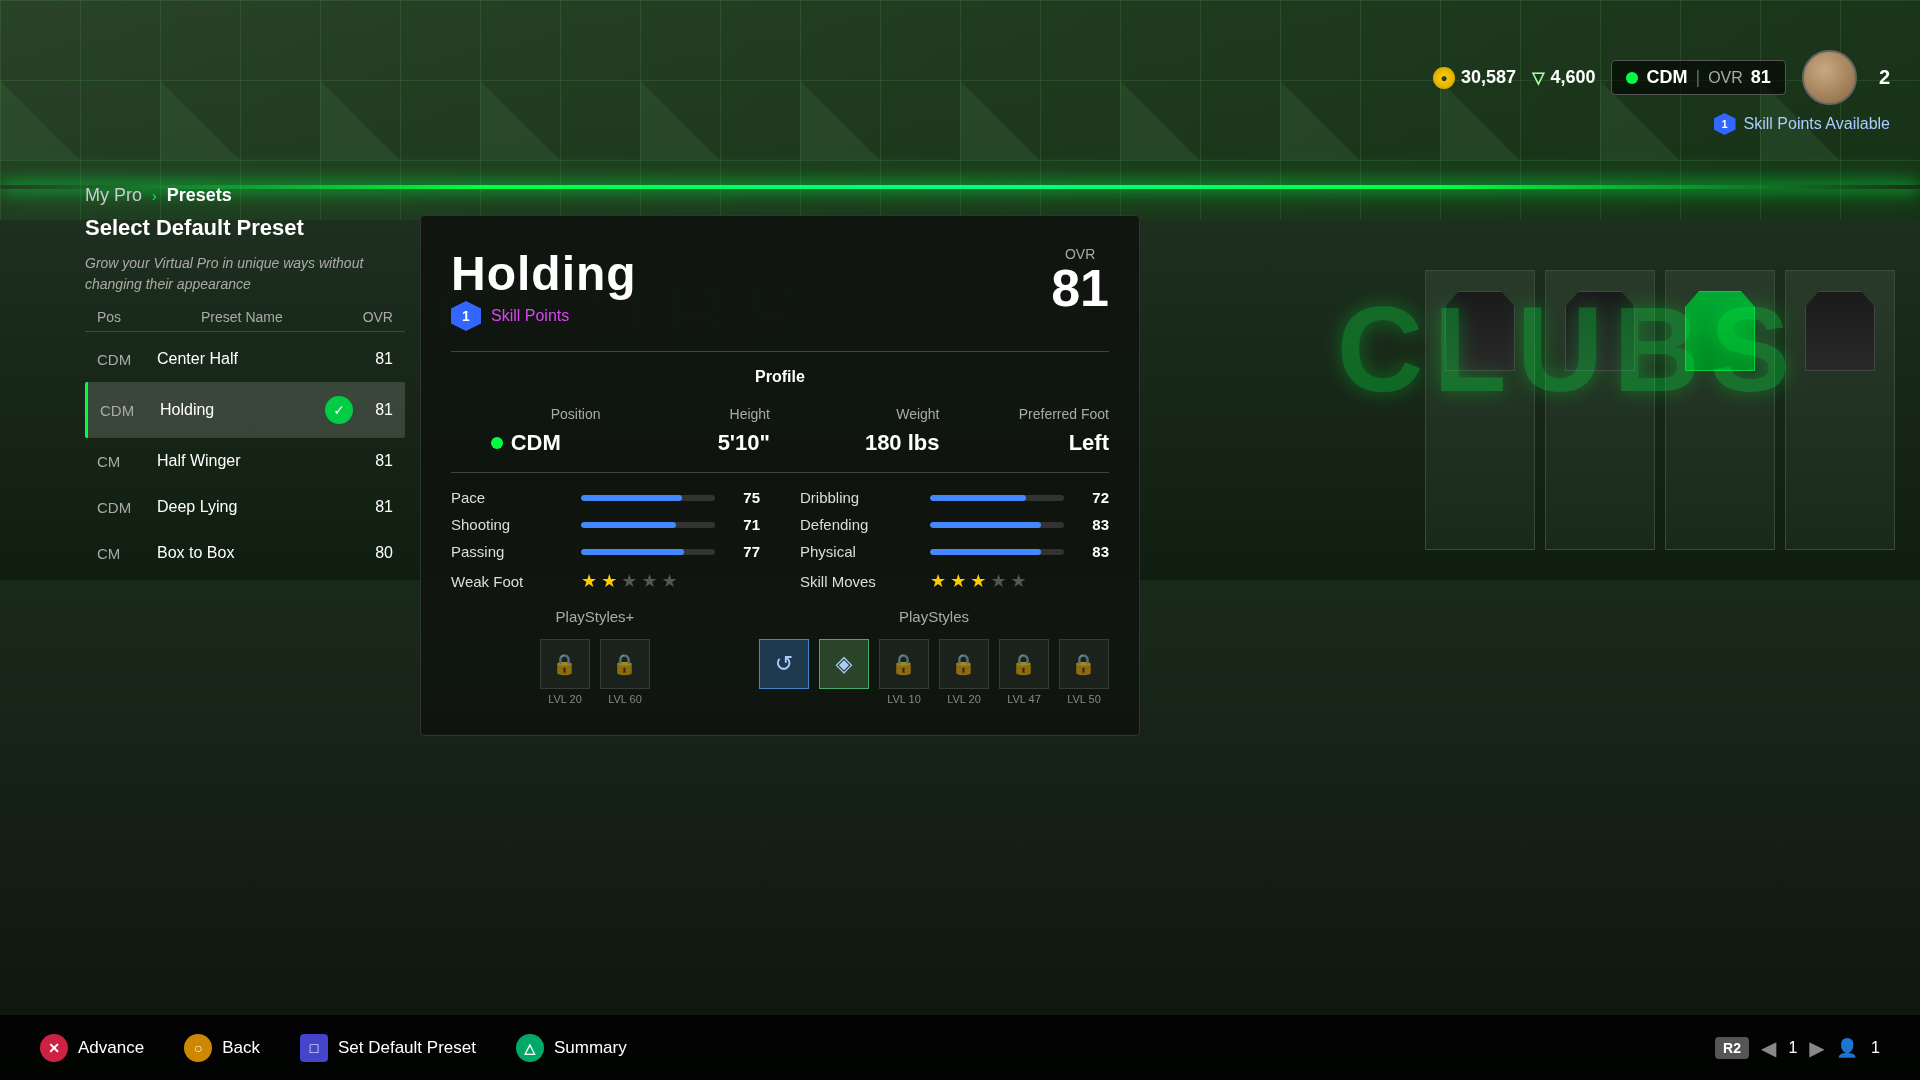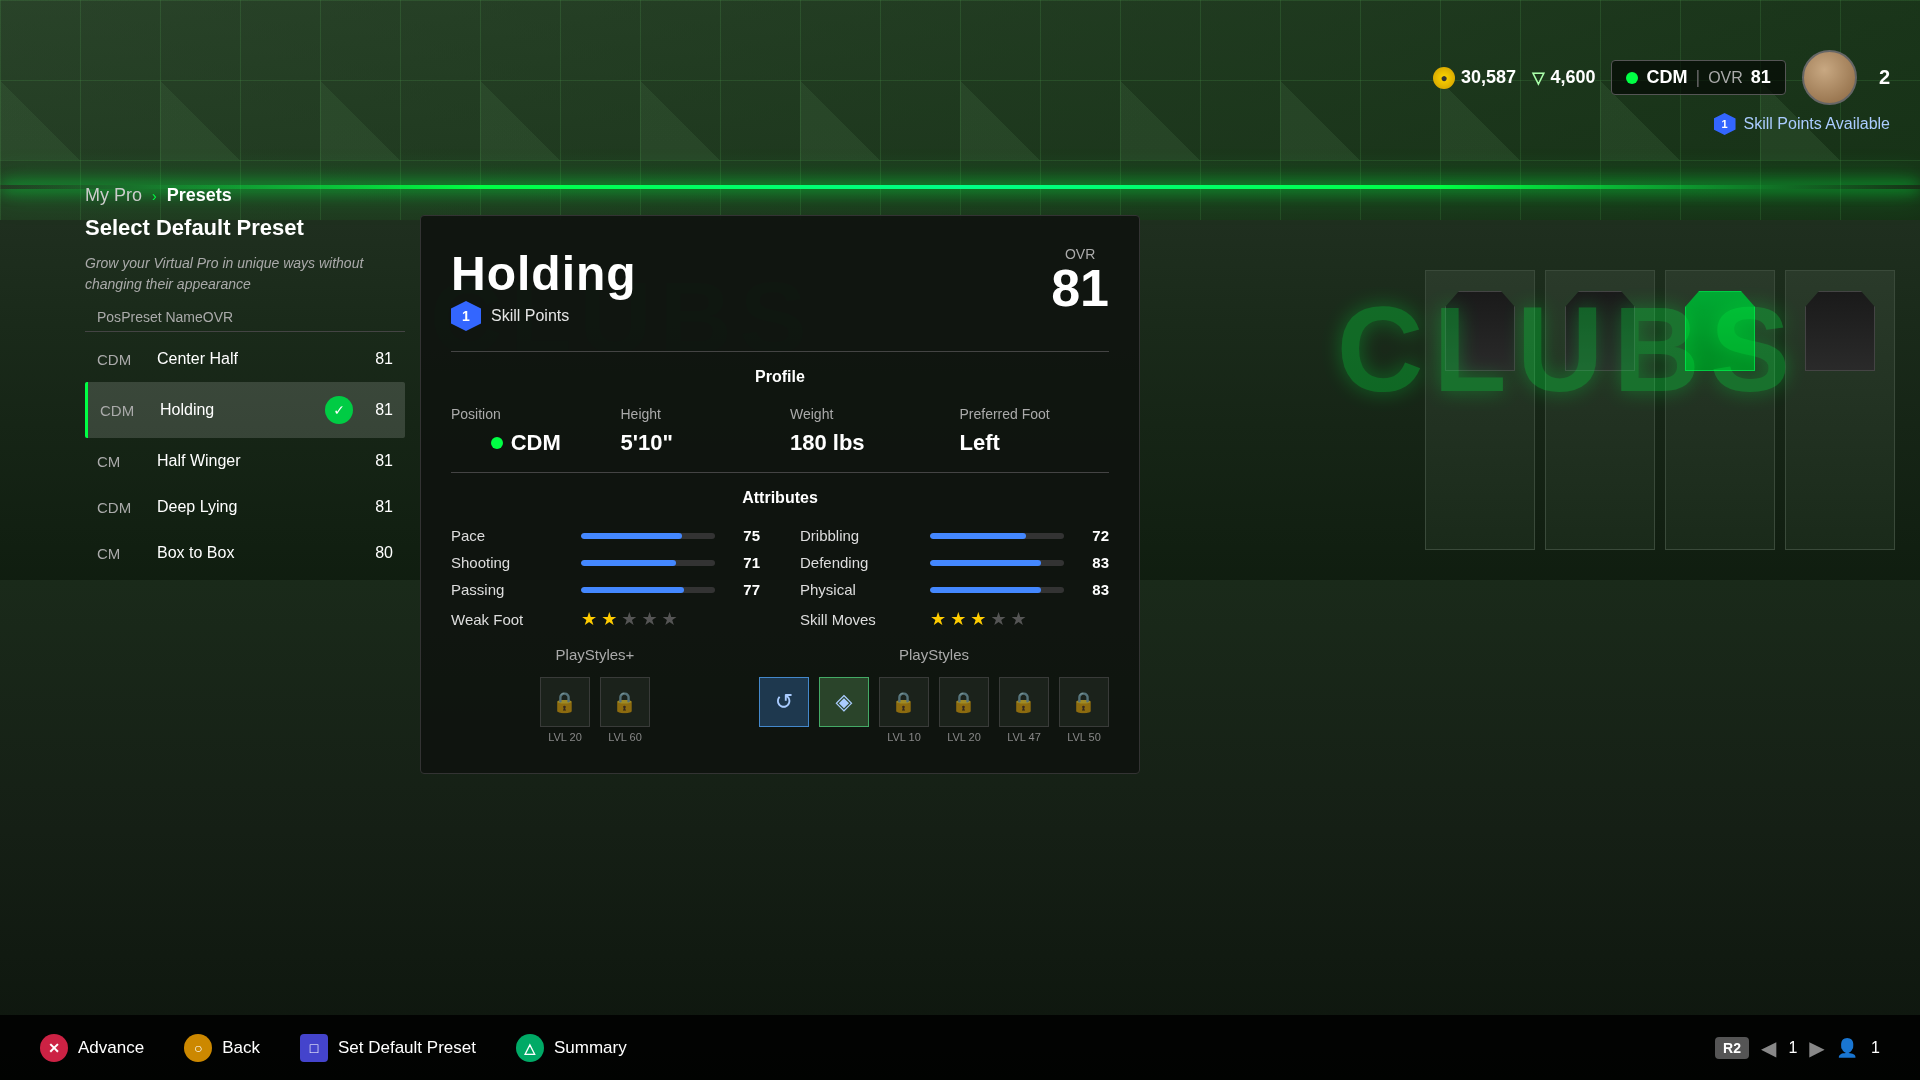--- a/index.html
+++ b/index.html
@@ -297,20 +297,21 @@
     .panel-desc {
       color: #aaaaaa;
       font-size: 14px;
       line-height: 1.5;
       margin-bottom: 8px;
       font-style: italic;
     }
 
     .table-header {
       display: flex;
+      justify-content: space-between;
       padding: 6px 12px;
       color: #aaaaaa;
       font-size: 14px;
       border-bottom: 1px solid #444;
       margin-bottom: 4px;
     }
 
     .preset-row {
       display: flex;
       align-items: center;
@@ -415,21 +416,21 @@
       clip-path: polygon(50% 0%, 100% 25%, 100% 75%, 50% 100%, 0% 75%, 0% 25%);
       display: flex;
       align-items: center;
       justify-content: center;
       color: white;
       font-size: 14px;
       font-weight: bold;
     }
 
     .skill-points-text {
-      color: #e5e5e5;
+      color: #d946ef;
       font-size: 16px;
     }
 
     .section-divider {
       height: 1px;
       background: #444;
       margin: 16px 0;
     }
 
     .section-title {
@@ -442,21 +443,21 @@
 
     
     .profile-grid {
       display: grid;
       grid-template-columns: 1fr 1fr 1fr 1fr;
       gap: 20px;
       margin-bottom: 16px;
     }
 
     .profile-item {
-      text-align: left;
+      text-align: right;
     }
 
     .profile-label {
       color: #aaaaaa;
       font-size: 14px;
       margin-bottom: 8px;
     }
 
     .profile-value {
       color: white;
@@ -804,21 +805,20 @@
       <div class="profile-label">Weight</div>
       <div class="profile-value">180 lbs</div>
     </div>
     <div class="profile-item">
       <div class="profile-label">Preferred Foot</div>
       <div class="profile-value">Left</div>
     </div>
   </div>
 
   <div class="section-divider"></div>
-  <div class="section-title">Attributes</div>
 
   <div class="attrs-grid">
 
     <div class="attr-row">
       <span class="attr-label">Pace</span>
       <div class="attr-bar-container">
         <div class="attr-bar-fill" style="width:75%"></div>
       </div>
       <span class="attr-value">75</span>
     </div>

